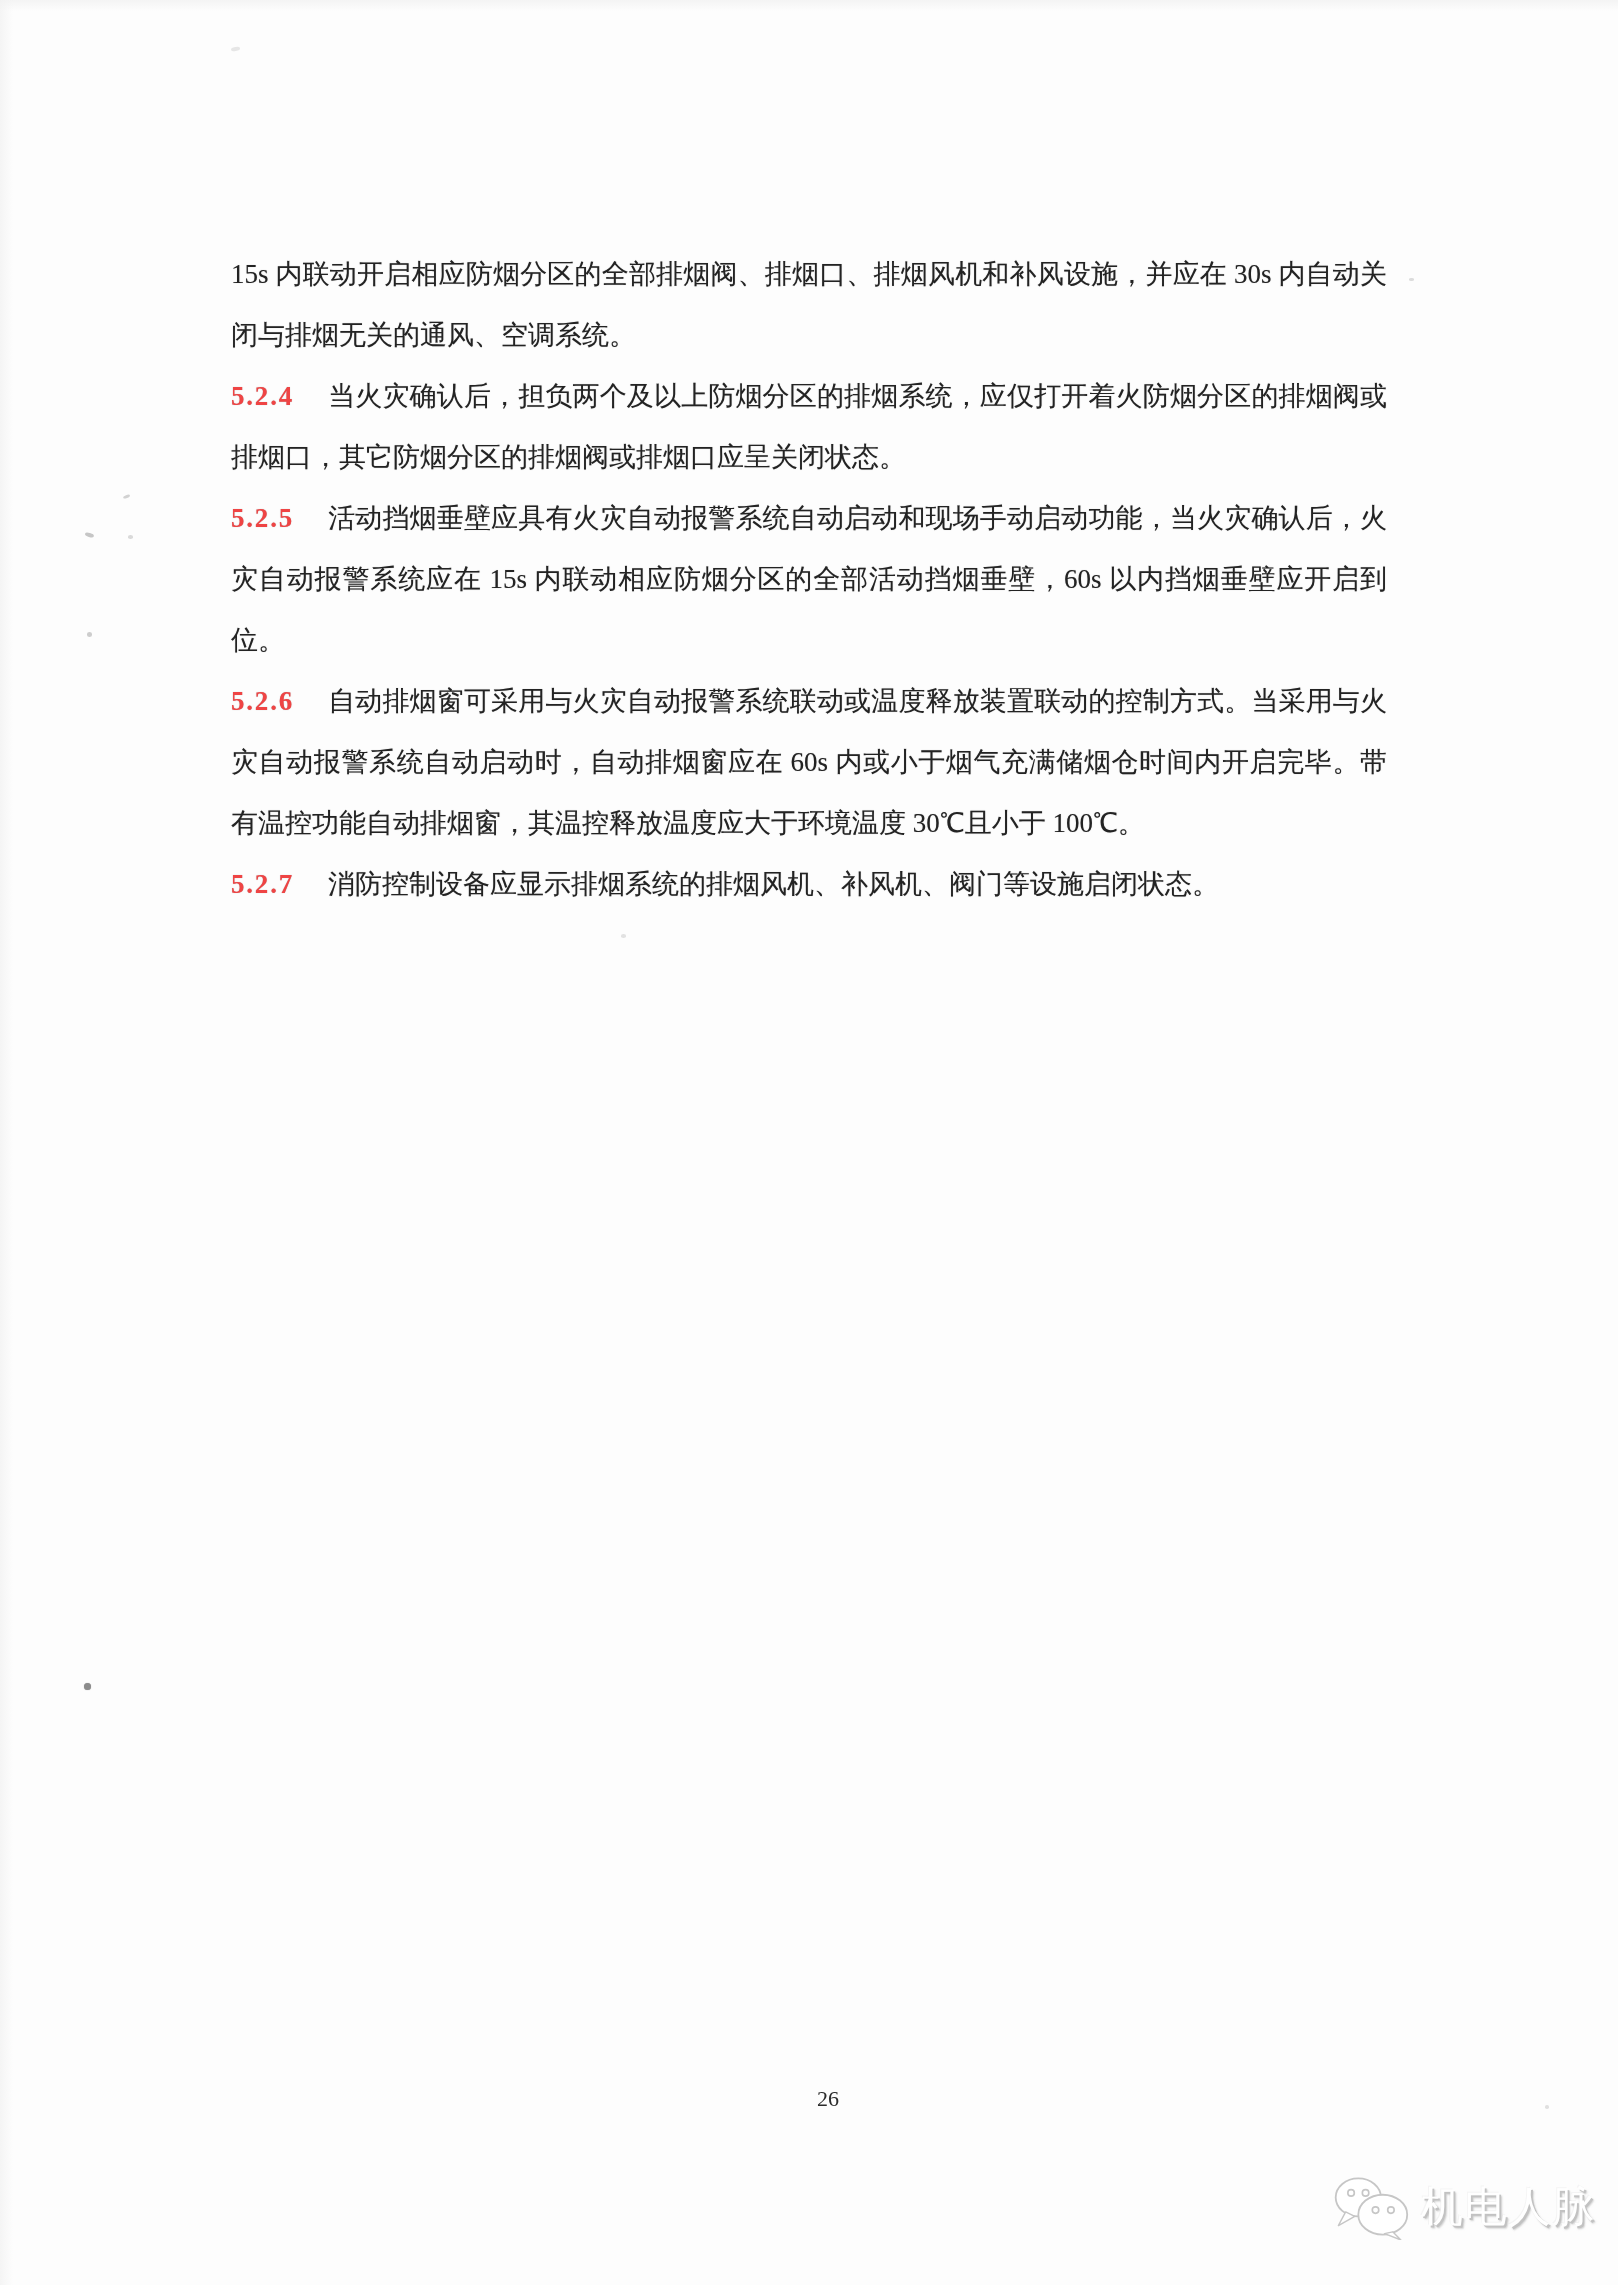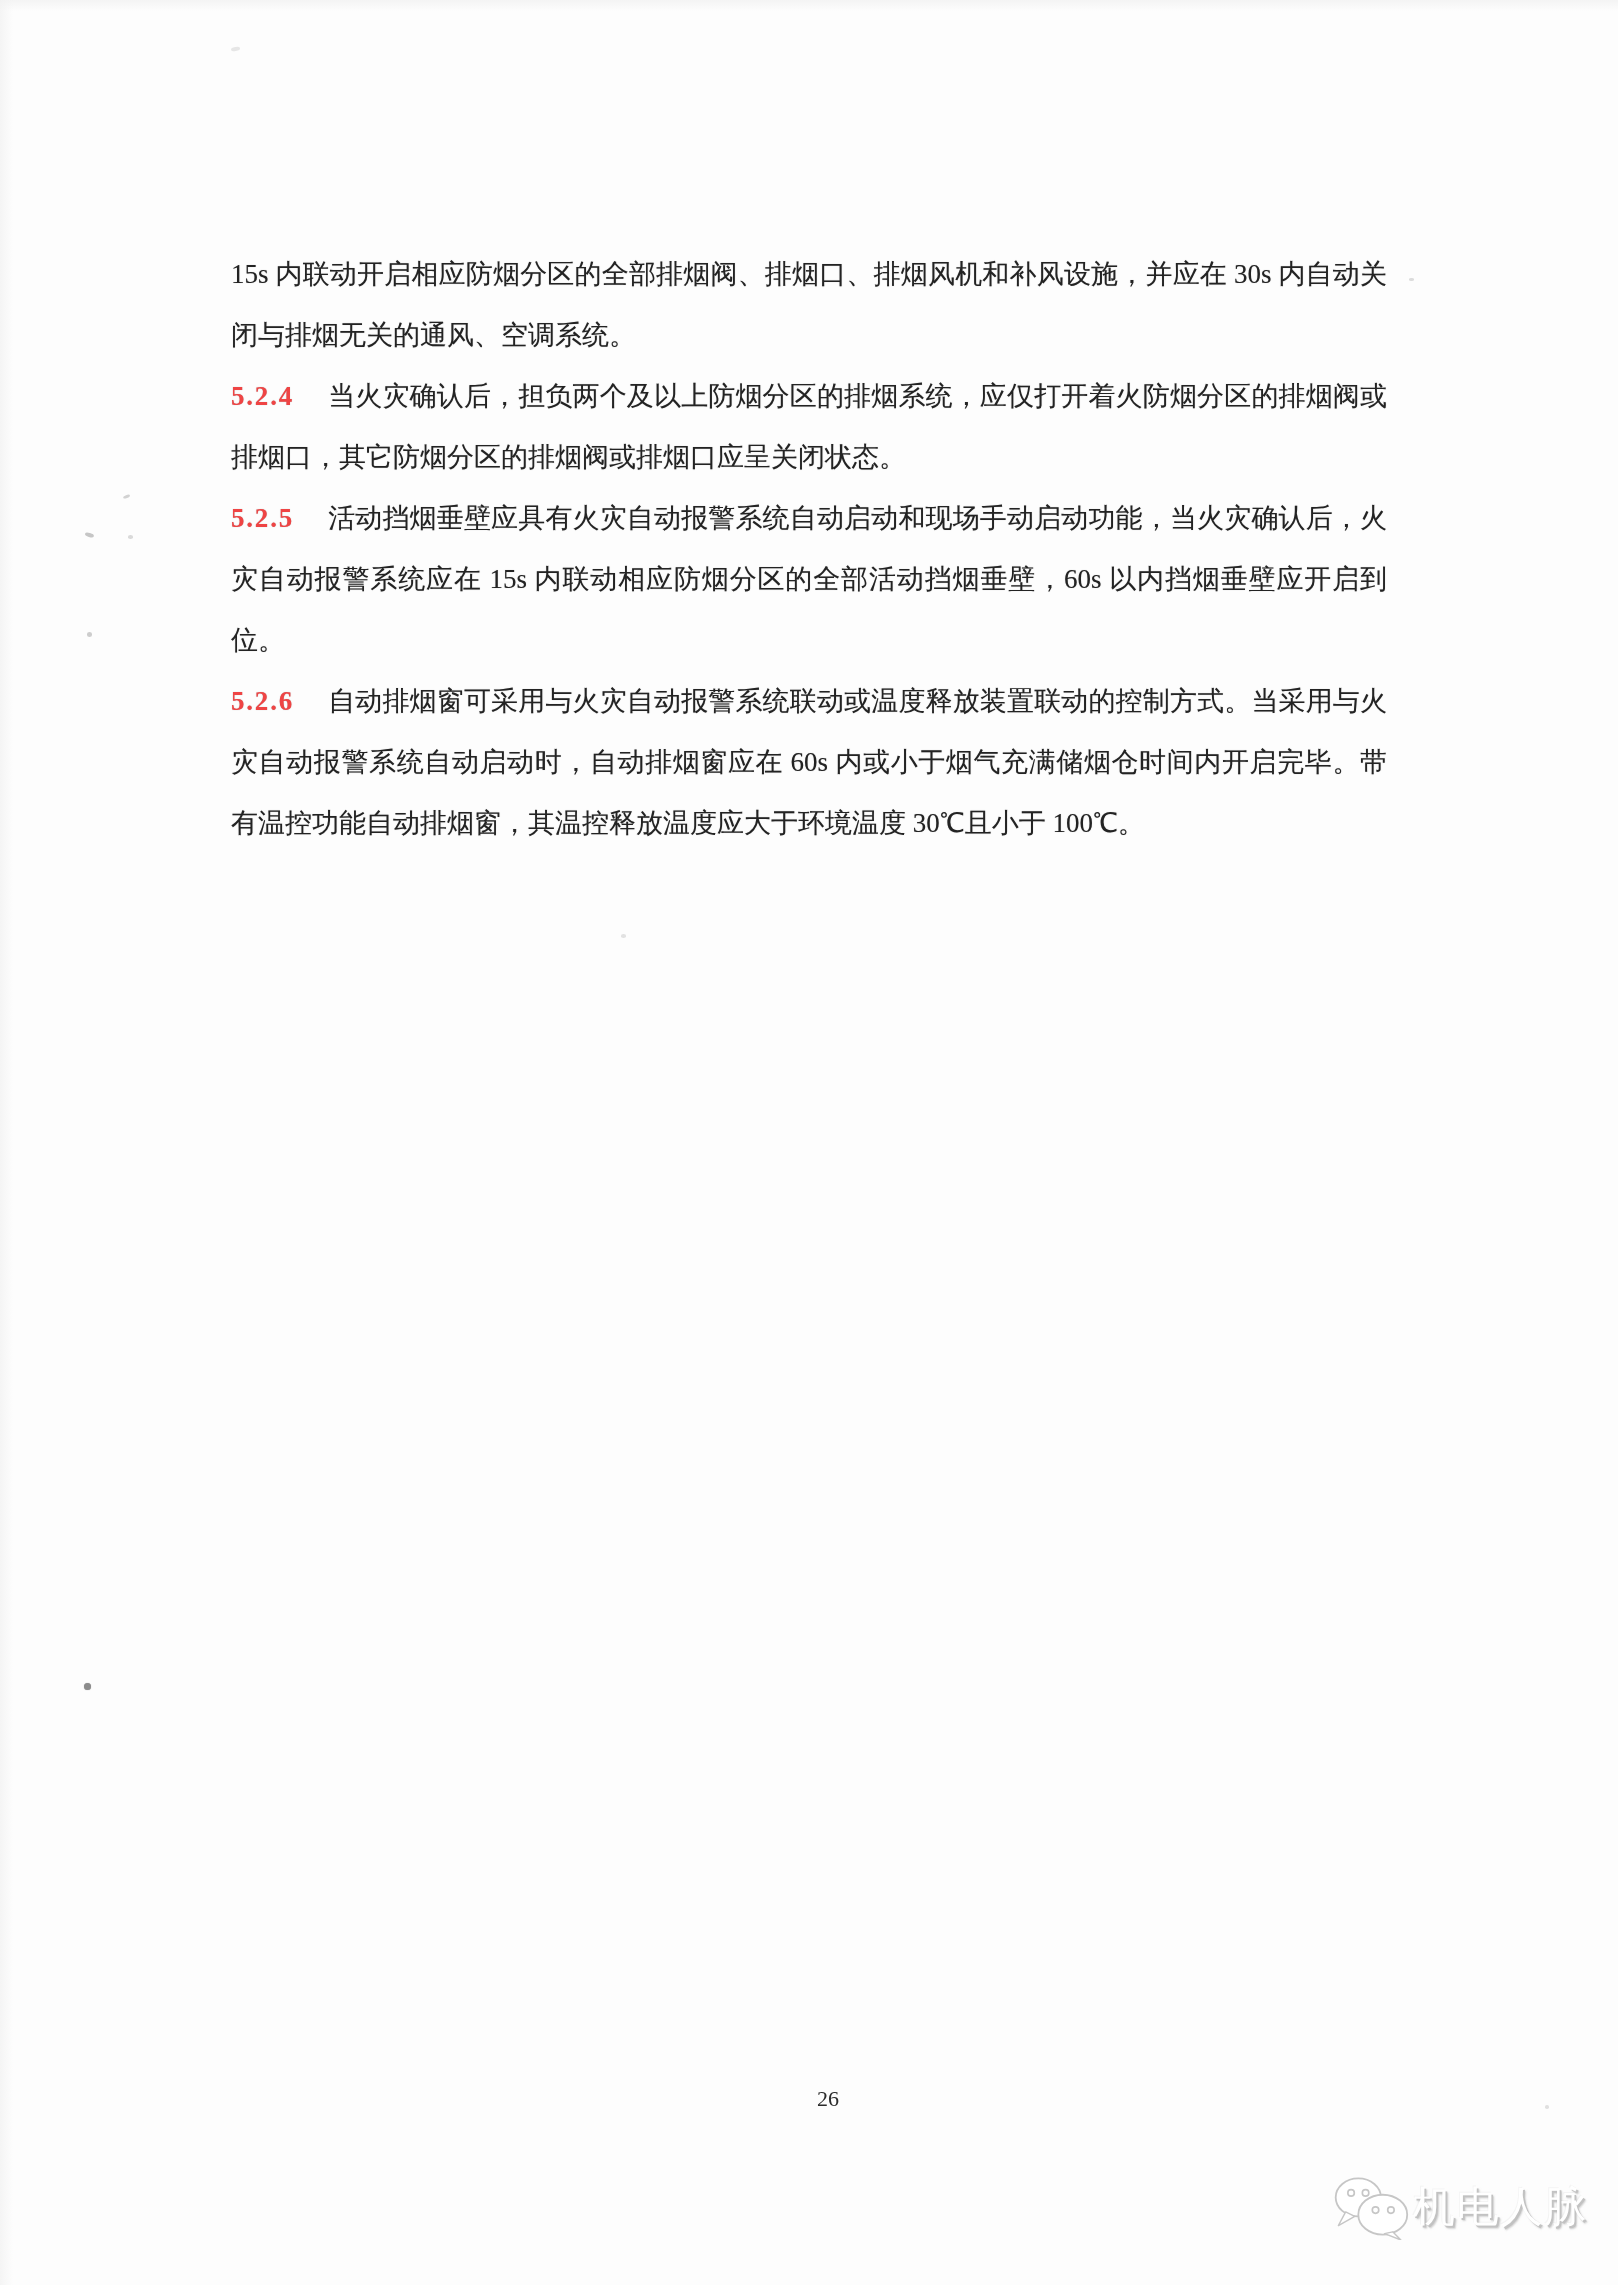--- a/index.html
+++ b/index.html
@@ -60,21 +60,21 @@
     font-family: "Liberation Serif", serif;
   }
 
   
   .watermark {
     position: absolute;
     left: 1331px;
     top: 2173px;
     display: flex;
     align-items: center;
-    gap: 2px;
+    gap: 10px;
   }
   .wm-icon { display: block; }
   .wm-text {
     font-family: "Liberation Sans", sans-serif;
     font-size: 42px;
     letter-spacing: 1.8px;
     color: #ffffff;
     text-shadow: 1.8px 1.8px 0 #c2c2c2, 2.7px 2.7px 1.8px rgba(170,170,170,.55), -0.9px -0.9px 0 #f4f4f4;
     white-space: nowrap;
   }
@@ -99,20 +99,21 @@
 <body>
 
 <span class="edge-top"></span>
 <span class="edge-left"></span>
 
 <div class="content">
     <p><span>15s 内联动开启相应防烟分区的全部排烟阀、排烟口、排烟风机和补风设施，并应在 30s 内自动关闭与排烟无关的通风、空调系统。</span></p>
     <p><b class="clause-num">5.2.4</b><span>当火灾确认后，担负两个及以上防烟分区的排烟系统，应仅打开着火防烟分区的排烟阀或排烟口，其它防烟分区的排烟阀或排烟口应呈关闭状态。</span></p>
     <p><b class="clause-num">5.2.5</b><span>活动挡烟垂壁应具有火灾自动报警系统自动启动和现场手动启动功能，当火灾确认后，火灾自动报警系统应在 15s 内联动相应防烟分区的全部活动挡烟垂壁，60s 以内挡烟垂壁应开启到位。</span></p>
     <p><b class="clause-num">5.2.6</b><span>自动排烟窗可采用与火灾自动报警系统联动或温度释放装置联动的控制方式。当采用与火灾自动报警系统自动启动时，自动排烟窗应在 60s 内或小于烟气充满储烟仓时间内开启完毕。带有温控功能自动排烟窗，其温控释放温度应大于环境温度 30℃且小于 100℃。</span></p>
+    <p><b class="clause-num">5.2.7</b><span>消防控制设备应显示排烟系统的排烟风机、补风机、阀门等设施启闭状态。</span></p>
   </div>
 
 <div class="page-num">26</div>
 
 <div class="watermark">
   <svg class="wm-icon" width="80" height="67" viewBox="0 0 88 74" aria-hidden="true">
     <g fill="#ffffff" stroke="#c6c6c6" stroke-width="2" stroke-linejoin="round">
 
       <ellipse cx="30" cy="27" rx="25" ry="21"></ellipse>
       <path d="M16 43 L8 58 L26 48 Z" stroke-width="1.6"></path>

